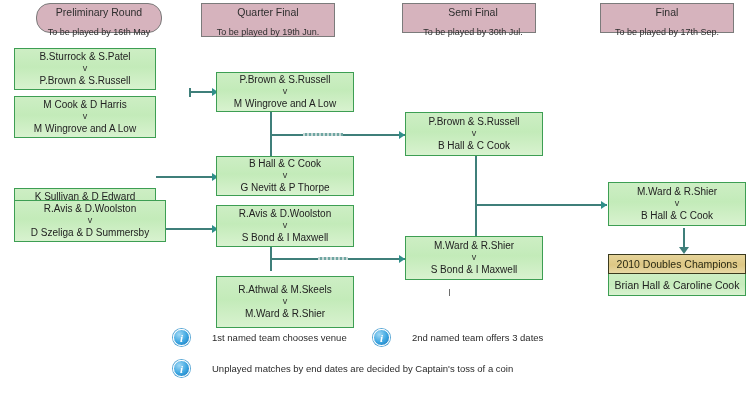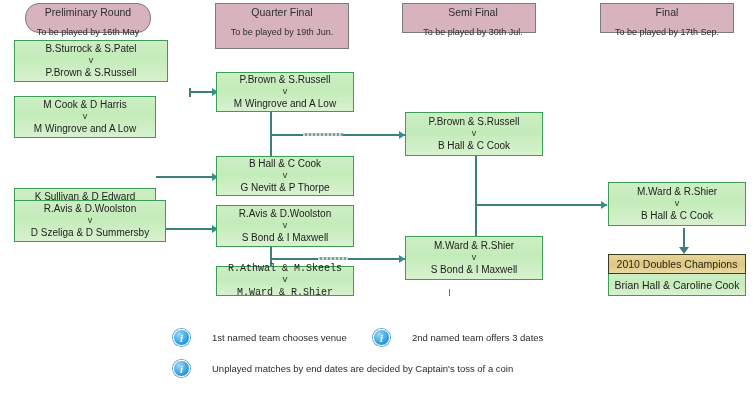--- a/index.html
+++ b/index.html
@@ -151,26 +151,26 @@
     color: #2b2b2b;
     margin-left: 22px;
     white-space: nowrap;
   }
 </style>
 </head>
 <body>
 
 <div id="bracket">
 
-  <div class="round-header" style="left:25px; top:3px; width:126px; height:30px;border-radius:14px;">
+  <div class="round-header" style="left:36px; top:3px; width:126px; height:30px;border-radius:14px;">
     <span class="rh-title">Preliminary Round</span>
     <span class="rh-sub">To be played by 16th May</span>
   </div>
 
-  <div class="round-header" style="left:215px; top:3px; width:134px; height:46px;">
+  <div class="round-header" style="left:201px; top:3px; width:134px; height:34px;">
     <span class="rh-title">Quarter Final</span>
     <span class="rh-sub">To be played by 19th Jun.</span>
   </div>
 
   <div class="round-header" style="left:402px; top:3px; width:134px; height:30px;padding-left:8px;">
     <span class="rh-title">Semi Final</span>
     <span class="rh-sub">To be played by 30th Jul.</span>
   </div>
 
   <div class="round-header" style="left:600px; top:3px; width:134px; height:30px;">
@@ -200,21 +200,21 @@
 
   <div class="conn v" style="left:475px; top:155px; height:82px;"></div>
   <div class="conn h" style="left:475px; top:204px; width:132px;"></div>
   <div class="arrow-r" style="left:601px; top:201px;"></div>
 
   <div class="tick-mark" style="left:449px; top:289px;"></div>
 
   <div class="conn v" style="left:683px; top:228px; height:22px;"></div>
   <div class="arrow-d" style="left:679px; top:247px;"></div>
 
-  <div class="match" style="left:14px; top:40px; width:154px; height:42px;">
+  <div class="match" style="left:14px; top:48px; width:142px; height:42px;">
     <span>B.Sturrock &amp; S.Patel</span>
     <span class="vs">v</span>
     <span>P.Brown &amp; S.Russell</span>
   </div>
 
   <div class="match" style="left:14px; top:96px; width:142px; height:42px;">
     <span>M Cook &amp; D Harris</span>
     <span class="vs">v</span>
     <span>M Wingrove and A Low</span>
   </div>
@@ -242,21 +242,21 @@
     <span class="vs">v</span>
     <span>G Nevitt &amp; P Thorpe</span>
   </div>
 
   <div class="match" style="left:216px; top:205px; width:138px; height:42px;">
     <span>R.Avis &amp; D.Woolston</span>
     <span class="vs">v</span>
     <span>S Bond &amp; I Maxwell</span>
   </div>
 
-  <div class="match" style="left:216px; top:266px; width:138px; height:30px;font-family:Liberation Mono, monospace;">
+  <div class="match" style="left:216px; top:276px; width:138px; height:52px;">
     <span>R.Athwal &amp; M.Skeels</span>
     <span class="vs">v</span>
     <span>M.Ward &amp; R.Shier</span>
   </div>
 
   <div class="match" style="left:405px; top:112px; width:138px; height:44px;">
     <span>P.Brown &amp; S.Russell</span>
     <span class="vs">v</span>
     <span>B Hall &amp; C Cook</span>
   </div>

